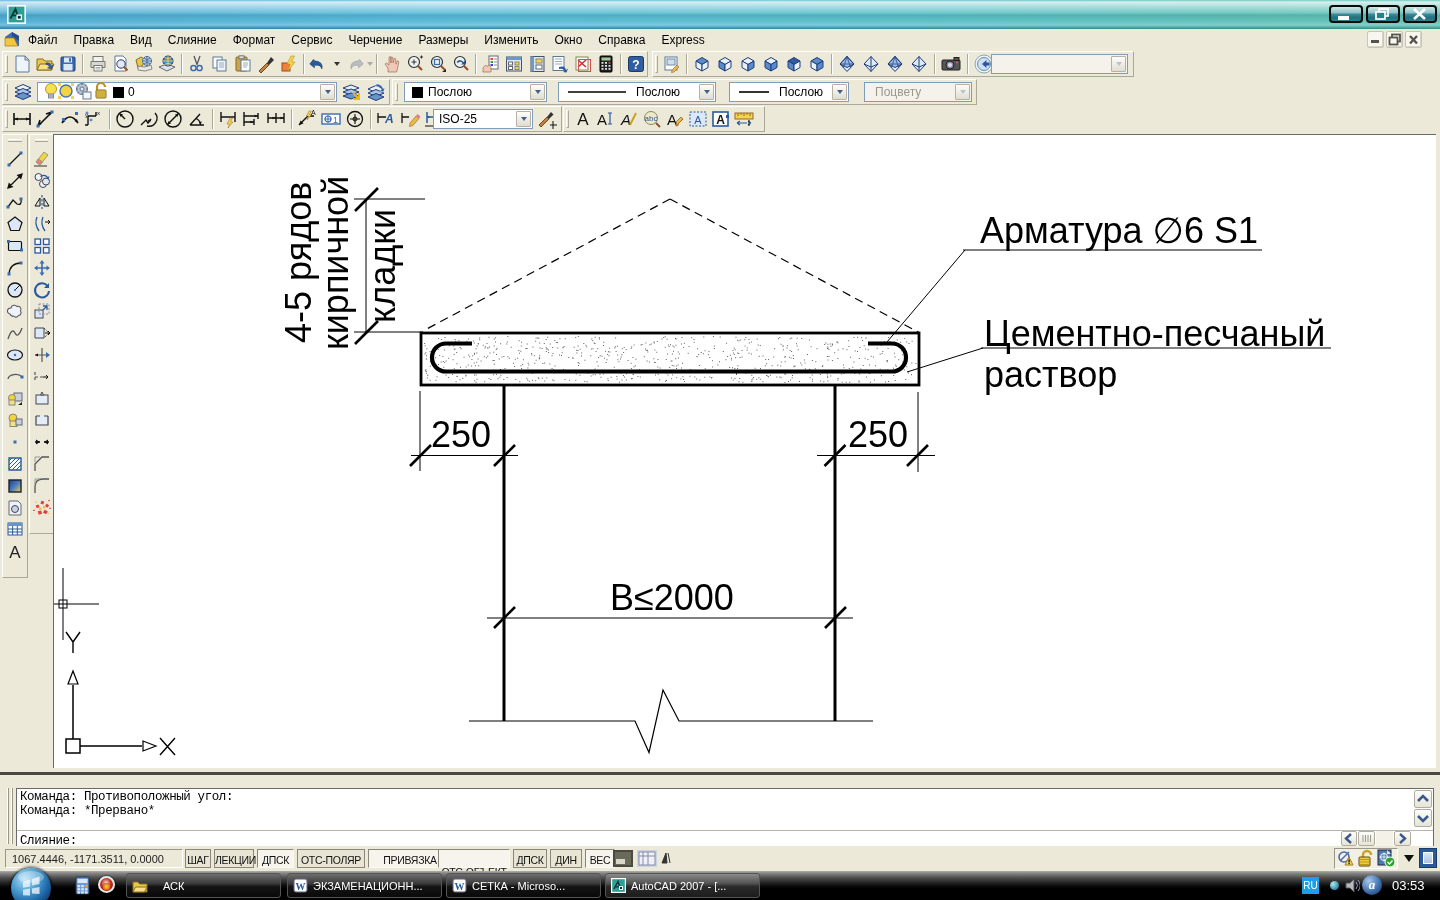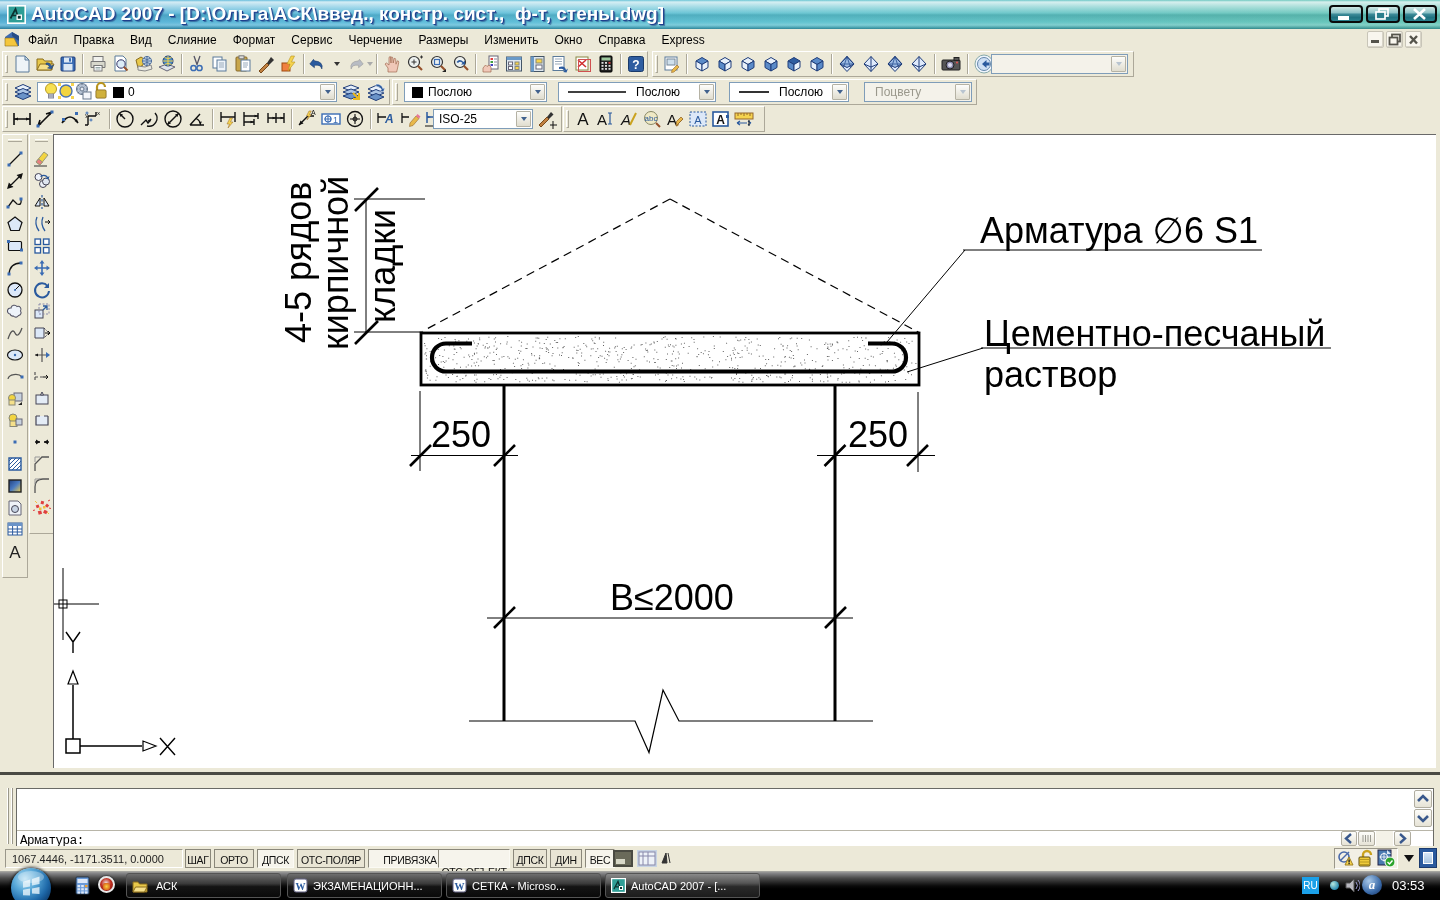--- a/index.html
+++ b/index.html
@@ -27,21 +27,20 @@
 .tbbtn{position:absolute;top:2px;height:25px;border-radius:3px;border:1px solid #555;color:#fff;font-size:11px;display:flex;align-items:center;padding:0 5px;white-space:nowrap;overflow:hidden}
 </style></head><body>
 <div id="titlebar">
 <svg style="position:absolute;left:7px;top:5px" width="19" height="19">
       <rect x="0" y="0" width="19" height="19" fill="#fff"></rect>
       <rect x="1.6" y="1.6" width="15.8" height="15.8" fill="#2f9e96"></rect>
       <path d="M3.5 13.5 L8.5 4 L11.5 13.5 M6 10.5 h4.2" stroke="#0b3230" stroke-width="1.7" fill="none"></path>
       <rect x="9.5" y="9.5" width="5.5" height="5.5" fill="#fff"></rect>
       <rect x="10.8" y="10.8" width="2.9" height="2.9" fill="#0b3230"></rect>
     </svg>
-<div class="title-text">AutoCAD 2007 - [D:\Ольга\АСК\введ., констр. сист.,  ф-т, стены.dwg]</div>
 <div class="capbtn" style="left:1329px">
       <svg width="30" height="14">
         <rect x="7" y="9" width="11" height="4" fill="#fff"></rect>
       </svg>
     </div>
 <div class="capbtn" style="left:1366px">
       <svg width="30" height="14">
         <rect x="11" y="2" width="9" height="7" fill="none" stroke="#fff" stroke-width="1.7"></rect>
         <rect x="8" y="5" width="9" height="7" fill="#2a7f8d" stroke="#fff" stroke-width="1.7"></rect>
       </svg>
@@ -982,22 +981,23 @@
 <text x="0" y="0" font-size="36" transform="translate(294,215) rotate(-90)">кирпичной</text>
 <text x="0" y="0" font-size="36" transform="translate(341,188) rotate(-90)">кладки</text>
 </g>
 </svg>
 </div>
   </div>
 <div id="cmdwin">
 <div style="position:absolute;left:7px;top:13px;width:2px;height:56px;border-left:1px solid #fff;border-right:1px solid #9a978a"></div>
 <div style="position:absolute;left:11px;top:13px;width:2px;height:56px;border-left:1px solid #fff;border-right:1px solid #9a978a"></div>
 <div style="position:absolute;left:16px;top:13px;width:1418px;height:60px;background:#fff;border:1px solid #6a6a66;font-family:'Liberation Mono',monospace;font-size:12.5px;color:#000">
+<div style="padding:2px 0 0 3px;line-height:13.8px;letter-spacing:-.4px">Команда: Противоположный угол:<br>Команда: *Прервано*</div>
 <div style="position:absolute;left:0;top:41px;width:100%;border-top:1px solid #b8b5a8"></div>
-<div style="position:absolute;left:3px;top:45px;letter-spacing:-.4px">Арматура:</div>
+<div style="position:absolute;left:3px;top:45px;letter-spacing:-.4px">Слияние:</div>
 </div>
 <div class="scb" style="left:1414px;top:15px;width:18px;height:18px">
       <svg width="16" height="16">
         <path d="M3 10 L8 5 L13 10" fill="none" stroke="#39588c" stroke-width="2.6"></path>
       </svg>
     </div>
 <div class="scb" style="left:1414px;top:34px;width:18px;height:18px">
       <svg width="16" height="16">
         <path d="M3 6 L8 11 L13 6" fill="none" stroke="#39588c" stroke-width="2.6"></path>
       </svg>
@@ -1015,21 +1015,21 @@
 <div style="position:absolute;left:1376px;top:56px;width:17px;height:15px;background:#f4f2e8"></div>
 <div class="scb" style="left:1394px;top:56px;width:17px;height:15px">
       <svg width="15" height="13">
         <path d="M5 2 L10 6.5 L5 11" fill="none" stroke="#39588c" stroke-width="2.4"></path>
       </svg>
     </div>
 </div>
 <div id="statusbar">
     <div style="position:absolute;left:5px;top:3px;width:178px;height:19px;border:1px solid #9a978a;border-right-color:#fff;border-bottom-color:#fff;padding:3px 0 0 6px;font-size:11px;color:#222">1067.4446, -1171.3511, 0.0000</div>
     <div style="position:absolute;left:185px;top:3px;width:26px;height:19px;border:1px solid #8a877a;background:#e9e5d4;font-size:10.5px;text-align:center;padding-top:4px;color:#111;white-space:nowrap;letter-spacing:-.3px">ШАГ</div>
-    <div style="position:absolute;left:214px;top:3px;width:40px;height:19px;border:1px solid #8a877a;background:#e9e5d4;font-size:10.5px;text-align:center;padding-top:4px;color:#111;white-space:nowrap;letter-spacing:-.3px">ОРТО</div>
+    <div style="position:absolute;left:214px;top:3px;width:40px;height:19px;border:1px solid #8a877a;background:#e9e5d4;font-size:10.5px;text-align:center;padding-top:4px;color:#111;white-space:nowrap;letter-spacing:-.3px">ЛЕКЦИИ</div>
     <div style="position:absolute;left:257px;top:3px;width:37px;height:19px;border:1px solid #8a877a;border-right-color:#fbfaf4;border-bottom-color:#fbfaf4;background:#f6f4ec;font-size:10.5px;text-align:center;padding-top:4px;color:#111;white-space:nowrap;letter-spacing:-.3px">ДПСК</div>
     <div style="position:absolute;left:297px;top:3px;width:68px;height:19px;border:1px solid #8a877a;background:#e9e5d4;font-size:10.5px;text-align:center;padding-top:4px;color:#111;white-space:nowrap;letter-spacing:-.3px">ОТС-ПОЛЯР</div>
     <div style="position:absolute;left:368px;top:3px;width:84px;height:19px;border:1px solid #8a877a;border-right-color:#fbfaf4;border-bottom-color:#fbfaf4;background:#f6f4ec;font-size:10.5px;text-align:center;padding-top:4px;color:#111;white-space:nowrap;letter-spacing:-.3px">ПРИВЯЗКА</div>
     <div style="position:absolute;left:438px;top:3px;width:72px;height:19px;border:1px solid #8a877a;border-right-color:#fbfaf4;border-bottom-color:#fbfaf4;background:#f6f4ec;font-size:10.5px;text-align:center;padding-top:16px;color:#111;white-space:nowrap;letter-spacing:-.3px">ОТС-ОБЪЕКТ</div>
     <div style="position:absolute;left:513px;top:3px;width:34px;height:19px;border:1px solid #8a877a;background:#e9e5d4;font-size:10.5px;text-align:center;padding-top:4px;color:#111;white-space:nowrap;letter-spacing:-.3px">ДПСК</div>
     <div style="position:absolute;left:550px;top:3px;width:32px;height:19px;border:1px solid #8a877a;background:#e9e5d4;font-size:10.5px;text-align:center;padding-top:4px;color:#111;white-space:nowrap;letter-spacing:-.3px">ДИН</div>
     <div style="position:absolute;left:585px;top:3px;width:30px;height:19px;border:1px solid #8a877a;border-right-color:#fbfaf4;border-bottom-color:#fbfaf4;background:#f6f4ec;font-size:10.5px;text-align:center;padding-top:4px;color:#111;white-space:nowrap;letter-spacing:-.3px">ВЕС</div>
     <div style="position:absolute;left:613px;top:4px"><svg width="20" height="17" viewBox="0 0 20 17">
         <rect x="0" y="0" width="20" height="17" fill="#4a4a42"></rect>
         <rect x="2" y="2" width="16" height="13" fill="#6a6a5a"></rect>
@@ -1095,21 +1095,21 @@
         </g>
       </svg></div>
     <div style="position:absolute;left:98px;top:5px;width:17px;height:17px;border-radius:50%;background:radial-gradient(circle at 6px 5px,#f0e0e0,#c03020 45%,#701010 100%);border:2px solid #e8e8e8;box-shadow:0 0 2px #000">
       <div style="position:absolute;left:3px;top:5px;width:7px;height:7px;background:radial-gradient(#f8d040,#d04010);border-radius:2px"></div>
     </div>
     <div class="tbbtn" style="left:126px;width:155px;background:linear-gradient(180deg,#6e6e6e 0,#3a3a3a 42%,#141414 55%,#0a0a0a 100%)">
       <svg width="16" height="14" viewBox="0 0 16 14">
         <path d="M1 3 h5 l1.5 2 H15 v8 H1 z" fill="#e8c84a" stroke="#8a6d1d"></path>
         <path d="M1 13 l2.5-5 H15 l-2.5 5z" fill="#f6e08a" stroke="#8a6d1d"></path>
       </svg>
-      <span style="margin-left:8px;overflow:hidden;white-space:nowrap">АСК</span>
+      <span style="margin-left:15px;overflow:hidden;white-space:nowrap">АСК</span>
     </div>
     <div class="tbbtn" style="left:287px;width:155px;background:linear-gradient(180deg,#6e6e6e 0,#3a3a3a 42%,#141414 55%,#0a0a0a 100%)">
       <svg width="15" height="15" viewBox="0 0 15 15">
         <rect x="1" y="1" width="13" height="13" rx="2" fill="#f4f4f4" stroke="#668"></rect>
         <rect x="2" y="2" width="11" height="11" rx="1" fill="#fff"></rect>
         <text x="7.5" y="11.5" text-anchor="middle" font-size="10" font-weight="bold" fill="#2a5a9e" font-family="Liberation Serif">W</text>
       </svg>
       <span style="margin-left:5px;overflow:hidden;white-space:nowrap">ЭКЗАМЕНАЦИОНН...</span>
     </div>
     <div class="tbbtn" style="left:446px;width:155px;background:linear-gradient(180deg,#6e6e6e 0,#3a3a3a 42%,#141414 55%,#0a0a0a 100%)">

